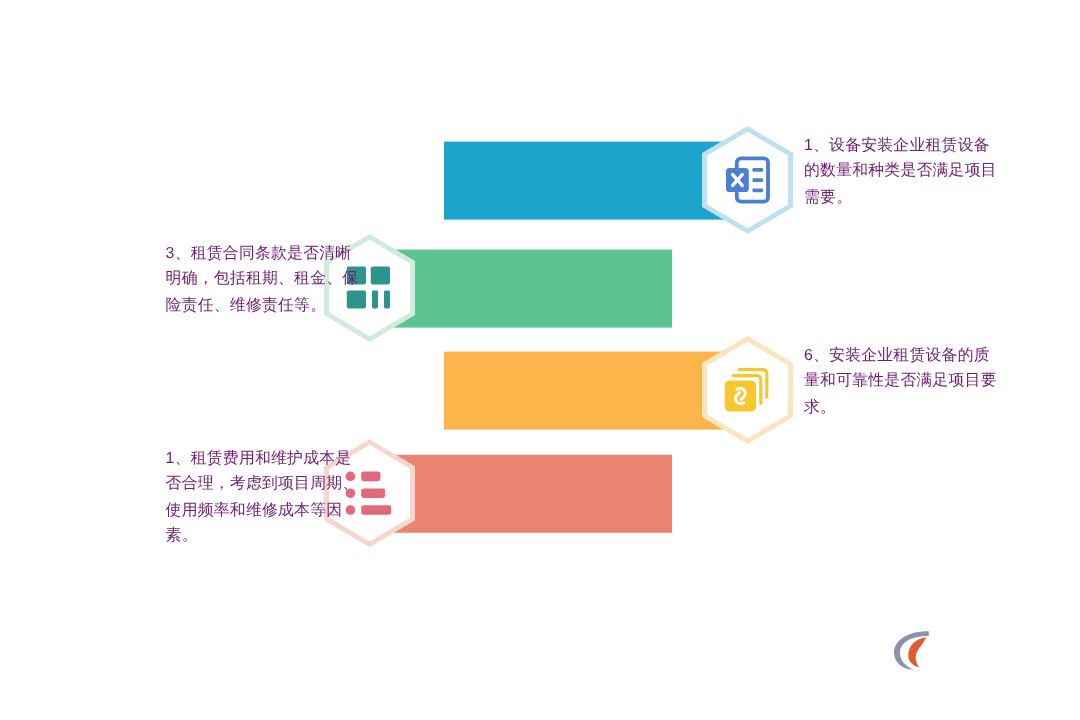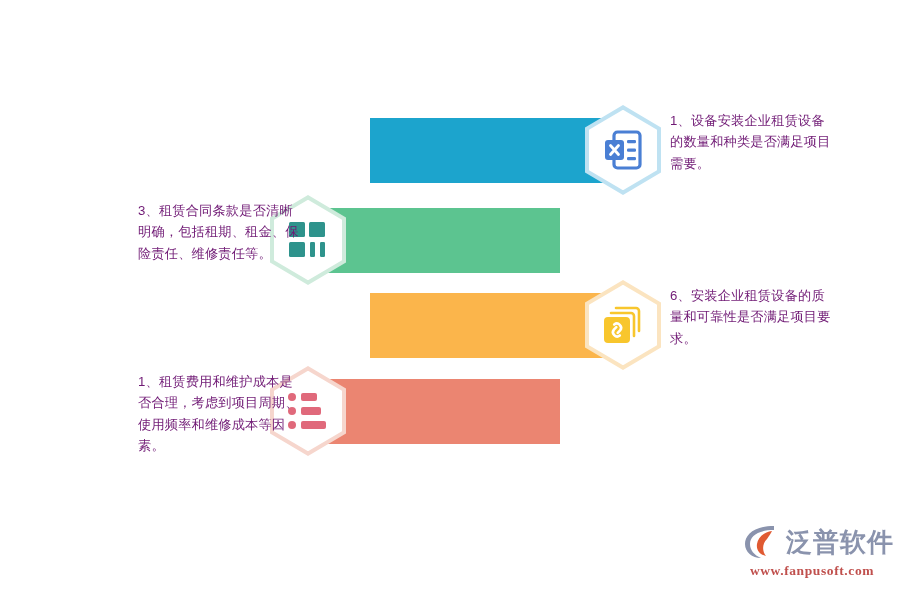--- a/index.html
+++ b/index.html
@@ -249,18 +249,16 @@
   <div id="logo">
     <div id="logo-row">
       <div id="logo-mark">
         <svg width="40" height="38" viewBox="0 0 40 38">
           <path d="M32 3 C12 3 3 12 3 21 C3 29 10 35 19 35
                    C12 32 8 27 8 21 C8 13 16 7 32 7 Z" fill="#8a93ad"></path>
           <path d="M30 8 C22 9 16 14 15 21 C14 27 18 32 24 33
                    C20 28 20 21 25 16 C27 13 29 10 30 8 Z" fill="#e05a32"></path>
         </svg>
       </div>
-      <div id="logo-word">泛普软件</div>
-    </div>
-    <div id="logo-url">www.fanpusoft.com</div>
+    </div>
   </div>
 
 </div>
 
 </body></html>

